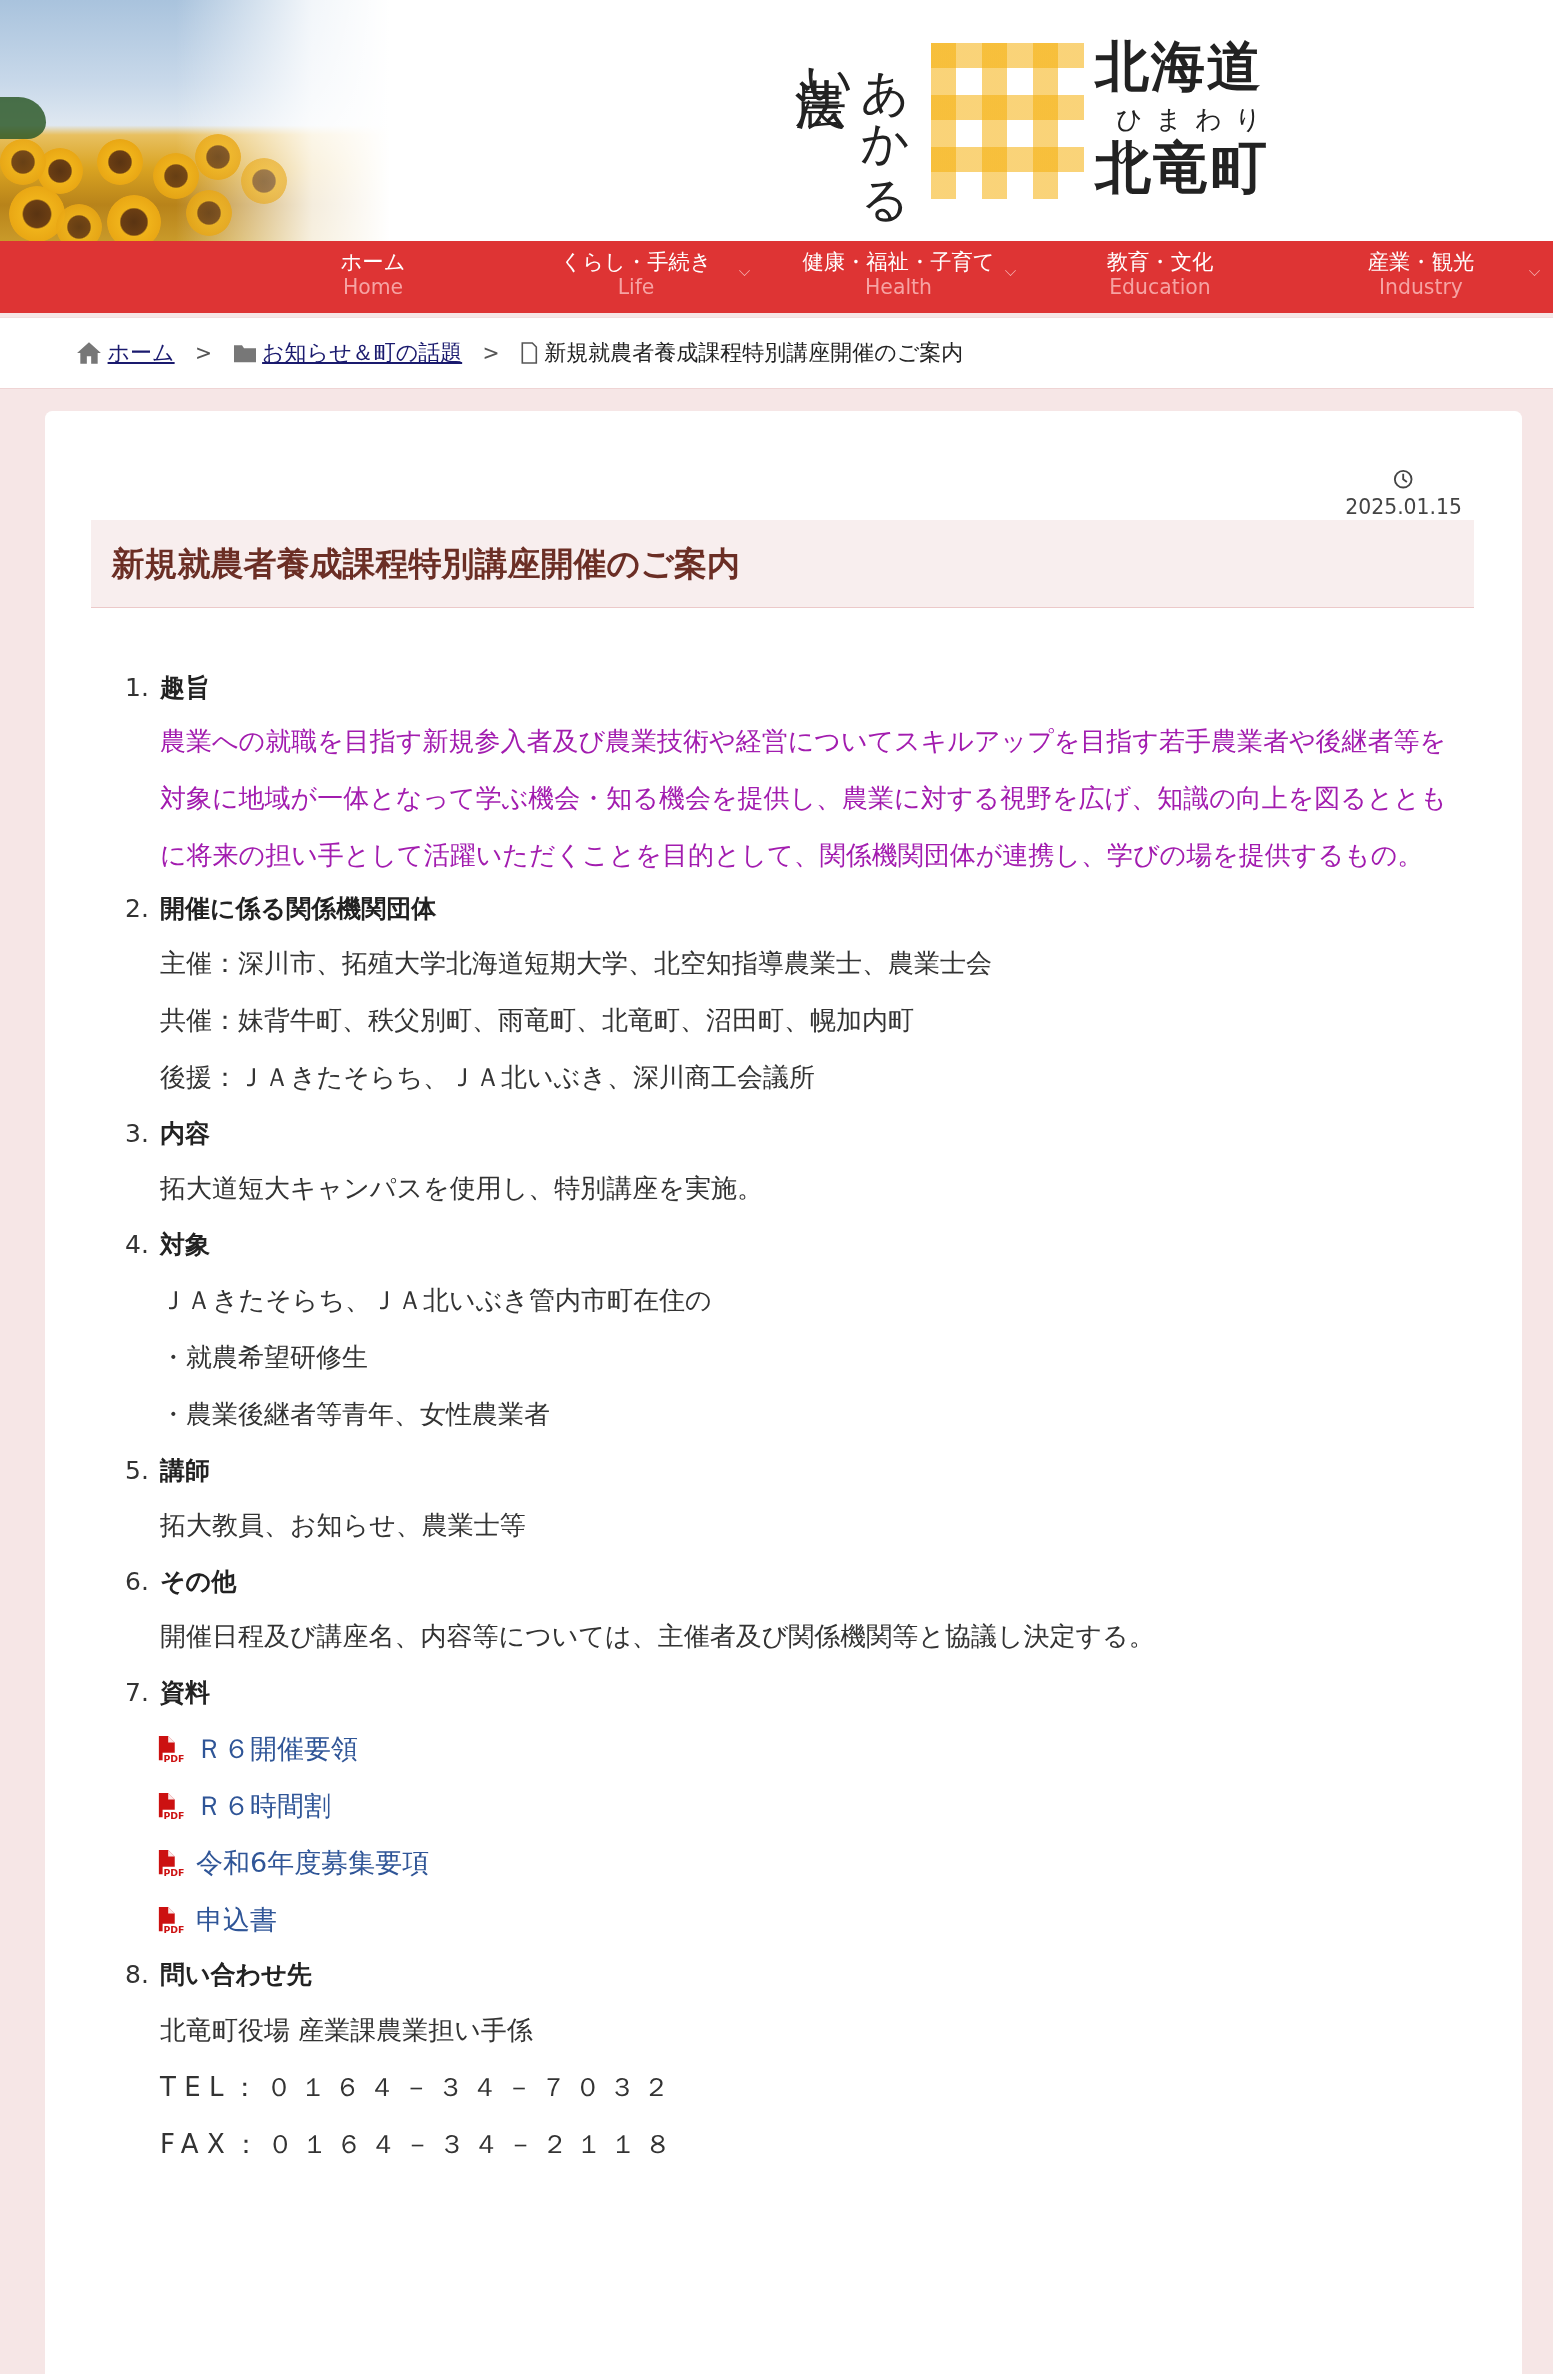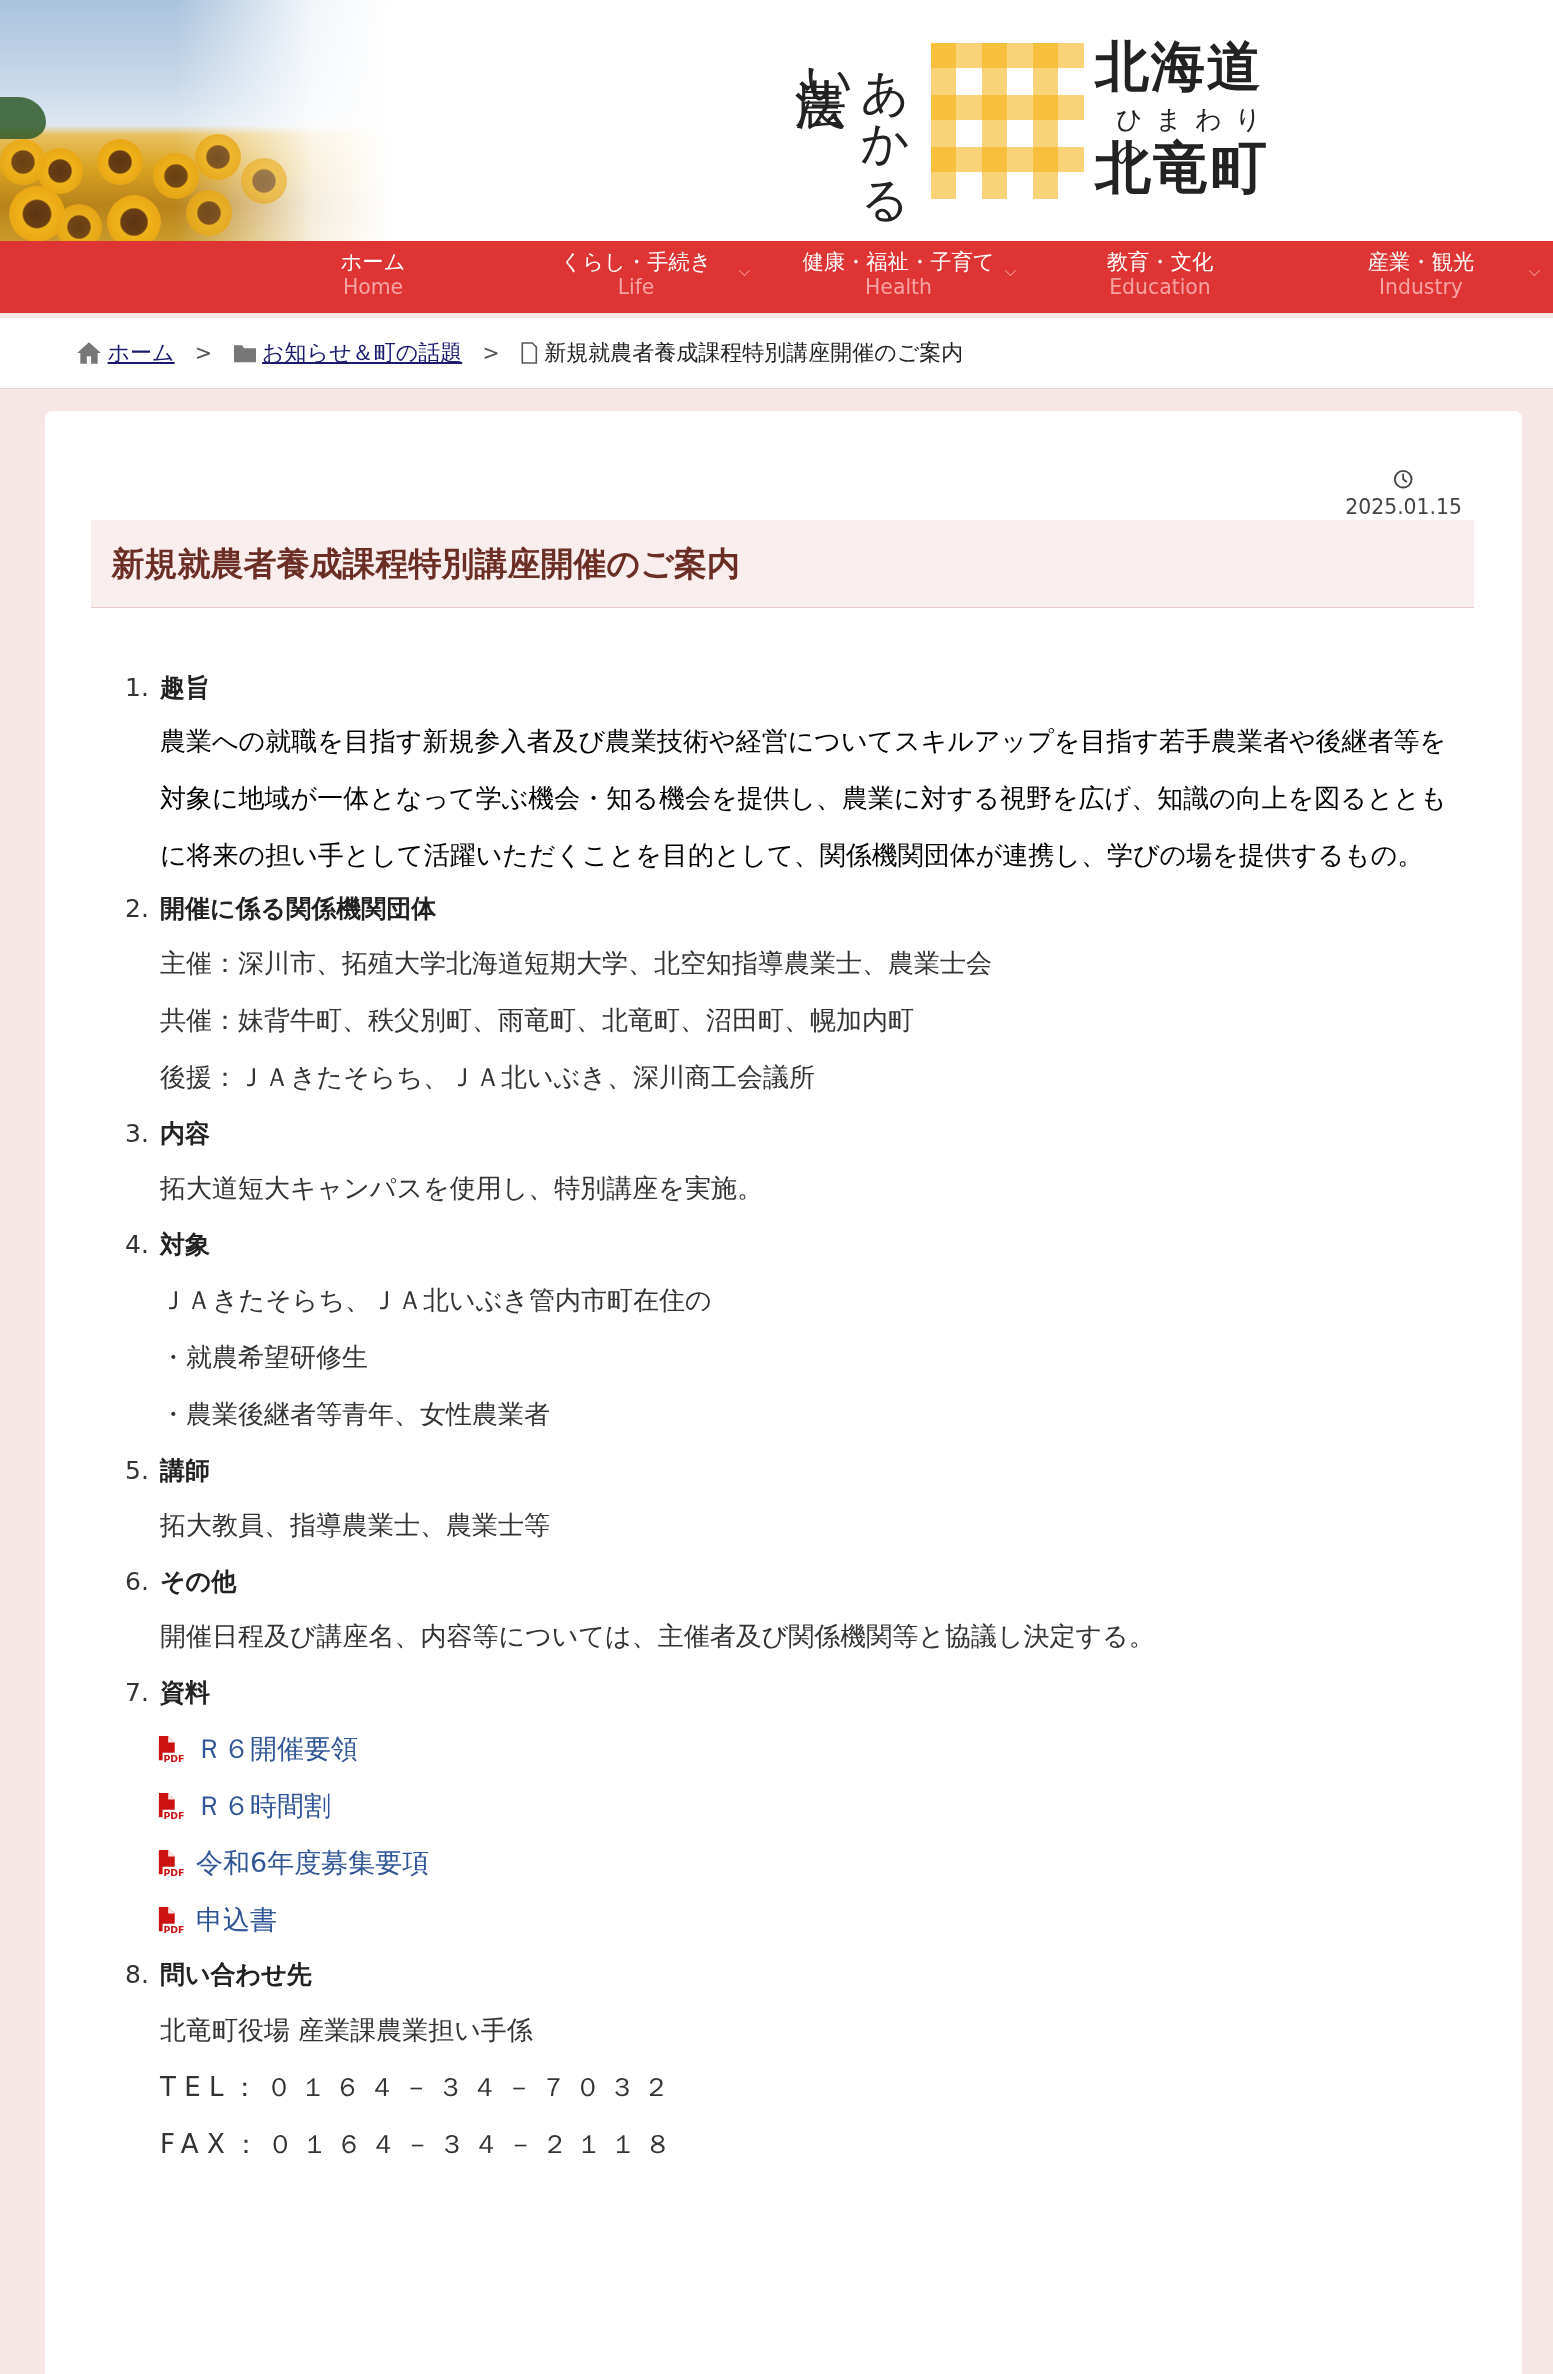--- a/index.html
+++ b/index.html
@@ -104,21 +104,21 @@
     white-space: nowrap;
   }
   .content { position: absolute; left: 80px; top: 260px; width: 1354px; }
   .sec { position: relative; }
   .sec-head {
     display: flex; font-size: 25px; line-height: 33px; height: 33px; margin-bottom: 21.3px;
   }
   .sec-head .num { width: 35px; color: #333; }
   .sec-head .lbl { font-weight: bold; color: #222; }
   .p {
-    margin-left: 35px; font-size: 26px; line-height: 57px; color: #000000;
+    margin-left: 35px; font-size: 26px; line-height: 57px; color: #a21caf;
   }
   .line { margin-left: 35px; font-size: 26px; height: 57px; line-height: 35px; color: #333; white-space: nowrap; }
   .pdf-link {
     margin-left: 32px; display: flex; align-items: center; height: 57px; padding-bottom: 20.4px;
     font-size: 27px; color: #2f5597; text-decoration: none; white-space: nowrap;
   }
   .pdf-link svg { margin-right: 11px; }
   .spaced { letter-spacing: 8.3px; }
 </style>
 </head>
@@ -243,21 +243,21 @@
       <div class="line">ＪＡきたそらち、ＪＡ北いぶき管内市町在住の</div>
       <div class="line">・就農希望研修生</div>
       <div class="line">・農業後継者等青年、女性農業者</div>
     </div>
 
     <div class="sec">
       <div class="sec-head">
           <span class="num">5.</span>
           <span class="lbl">講師</span>
         </div>
-      <div class="line">拓大教員、指導農業士、農業士等</div>
+      <div class="line">拓大教員、お知らせ、農業士等</div>
     </div>
 
     <div class="sec">
       <div class="sec-head">
           <span class="num">6.</span>
           <span class="lbl">その他</span>
         </div>
       <div class="line">開催日程及び講座名、内容等については、主催者及び関係機関等と協議し決定する。</div>
     </div>
 

